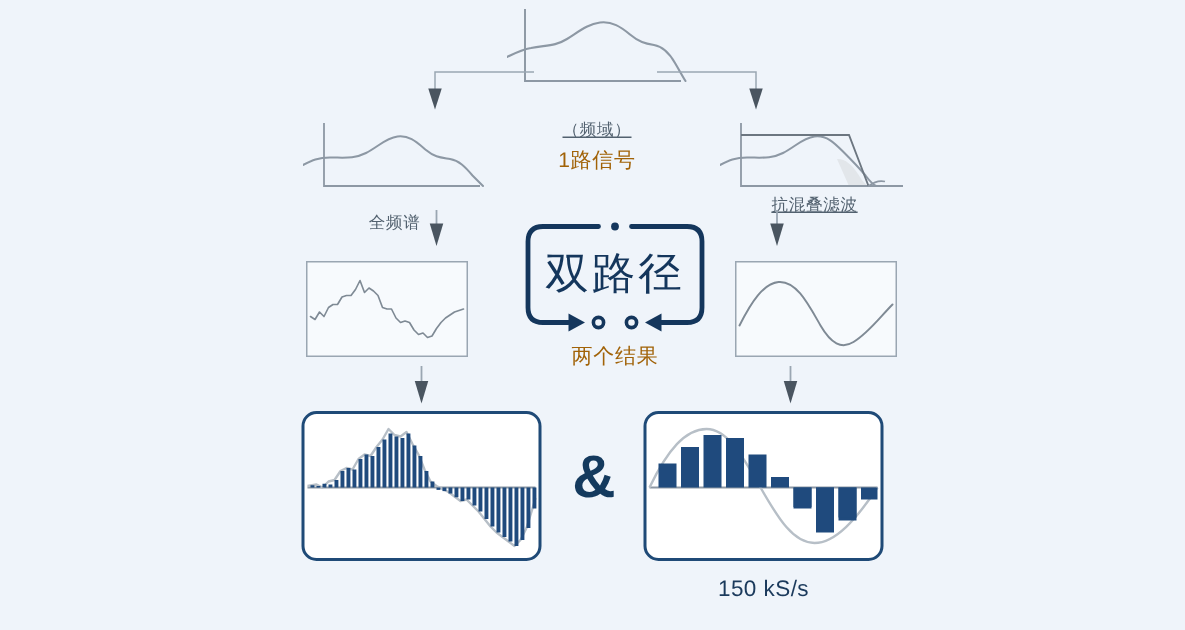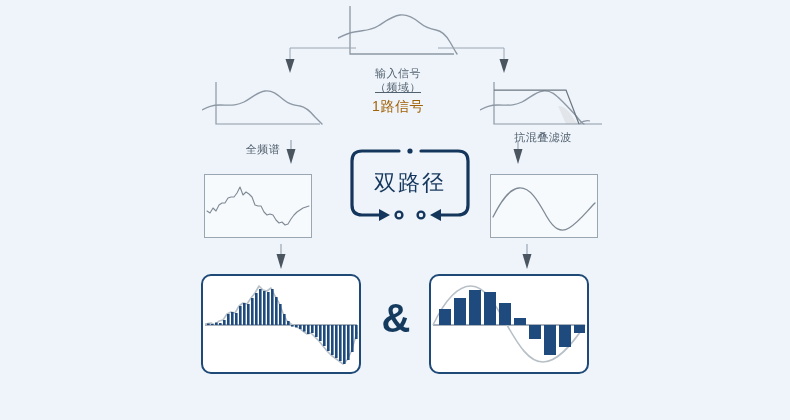--- a/index.html
+++ b/index.html
@@ -39,21 +39,21 @@
   }
   .amp{
     color:#143a5e;
     font-size:40px;
     font-weight:bold;
     line-height:40px;
     text-align:center;
   }
   .hub-word{
     color:#14365c;
-    font-size:22px;
+    font-size:29px;
     letter-spacing:2px;
     white-space:nowrap;
     text-align:center;
     line-height:30px;
   }
 
   
   .plotbox{
     border:1px solid #9aa6b2;
     background:#f7fafd;
@@ -76,21 +76,20 @@
 
   <div class="abs" style="left:338px;top:4px;width:120px;height:58px;">
     <svg width="120" height="58" viewBox="0 0 120 58">
       <path d="M12 2 L12 50 L116 50" fill="none" stroke="#8d98a4" stroke-width="1.3"></path>
       <path d="M0 34 C 6 31, 10 29, 16 28 C 26 26, 32 27, 40 22 C 48 17, 54 12, 62 11
                C 70 10, 76 14, 82 19 C 88 24, 92 25, 98 26 C 104 27, 108 31, 112 38
                C 115 43, 117 47, 119 50" fill="none" stroke="#8d98a4" stroke-width="1.4" stroke-linecap="round"></path>
     </svg>
   </div>
 
-  <div class="abs cap" style="left:332px;top:66px;width:132px;">输入信号</div>
   <div class="abs cap" style="left:332px;top:80px;width:132px;text-decoration:underline;">（频域）</div>
   <div class="abs cap-blue" style="left:332px;top:97px;width:132px;">1路信号</div>
 
   <div class="abs" style="left:282px;top:46px;width:230px;height:34px;">
     <svg width="230" height="34" viewBox="0 0 230 34">
 
       <path d="M74 2 L8 2 L8 14" fill="none" stroke="#9aa6b2" stroke-width="1"></path>
       <polygon points="3.5,13 12.5,13 8,27" fill="#4a5560"></polygon>
 
       <path d="M156 2 L222 2 L222 14" fill="none" stroke="#9aa6b2" stroke-width="1"></path>
@@ -116,21 +115,21 @@
       <path d="M14 2 L14 44 L122 44" fill="none" stroke="#8d98a4" stroke-width="1.2"></path>
 
       <path d="M0 30 C 6 27, 10 25, 18 25 C 28 25, 34 26, 42 22 C 50 18, 55 12, 63 11
                C 71 10, 76 15, 82 21 C 88 27, 92 31, 97 37 C 100 41, 102 43, 104 44" fill="none" stroke="#8d98a4" stroke-width="1.35" stroke-linecap="round"></path>
 
       <path d="M14 10 L86 10 L99 44" fill="none" stroke="#6c7680" stroke-width="1.25" stroke-linejoin="miter"></path>
 
       <path d="M99 44 C 103 41, 106 40, 110 41" fill="none" stroke="#8d98a4" stroke-width="1.2"></path>
     </svg>
   </div>
-  <div class="abs cap" style="left:478px;top:130px;width:130px;">抗混叠滤波</div>
+  <div class="abs cap" style="left:478px;top:130px;width:130px;text-decoration:underline;">抗混叠滤波</div>
 
   <div class="abs" style="left:284px;top:140px;width:14px;height:26px;">
     <svg width="14" height="26" viewBox="0 0 14 26">
       <path d="M7 0 L7 10" stroke="#9aa6b2" stroke-width="1.2" fill="none"></path>
       <polygon points="2.5,9 11.5,9 7,24" fill="#4a5560"></polygon>
     </svg>
   </div>
   <div class="abs" style="left:511px;top:140px;width:14px;height:26px;">
     <svg width="14" height="26" viewBox="0 0 14 26">
       <path d="M7 0 L7 10" stroke="#9aa6b2" stroke-width="1.2" fill="none"></path>
@@ -164,20 +163,21 @@
       <circle cx="67" cy="3" r="2.6" fill="#14365c"></circle>
 
       <polygon points="36,61 36,73 47,67" fill="#14365c"></polygon>
       <polygon points="98,61 98,73 87,67" fill="#14365c"></polygon>
 
       <circle cx="56" cy="67" r="3.4" fill="none" stroke="#14365c" stroke-width="2.4"></circle>
       <circle cx="78" cy="67" r="3.4" fill="none" stroke="#14365c" stroke-width="2.4"></circle>
     </svg>
   </div>
   <div class="abs hub-word" style="left:343px;top:168px;width:134px;">双路径</div>
+  <div class="abs cap-blue" style="left:343px;top:228px;width:134px;">两个结果</div>
 
   <div class="abs" style="left:274px;top:244px;width:14px;height:26px;">
     <svg width="14" height="26" viewBox="0 0 14 26">
       <path d="M7 0 L7 11" stroke="#9aa6b2" stroke-width="1.2" fill="none"></path>
       <polygon points="2.5,10 11.5,10 7,25" fill="#4a5560"></polygon>
     </svg>
   </div>
   <div class="abs" style="left:520px;top:244px;width:14px;height:26px;">
     <svg width="14" height="26" viewBox="0 0 14 26">
       <path d="M7 0 L7 11" stroke="#9aa6b2" stroke-width="1.2" fill="none"></path>
@@ -261,14 +261,15 @@
         <rect x="143" y="49" width="11" height="8"></rect>
       </g>
 
       <g fill="#1f4a7d">
         <rect x="98" y="49" width="12" height="13"></rect>
         <rect x="113" y="49" width="12" height="30"></rect>
         <rect x="128" y="49" width="12" height="20"></rect>
       </g>
     </svg>
   </div>
+  <div class="abs rate" style="left:429px;top:384px;width:160px;">150 kS/s</div>
 
 </div>
 
 </body></html>

